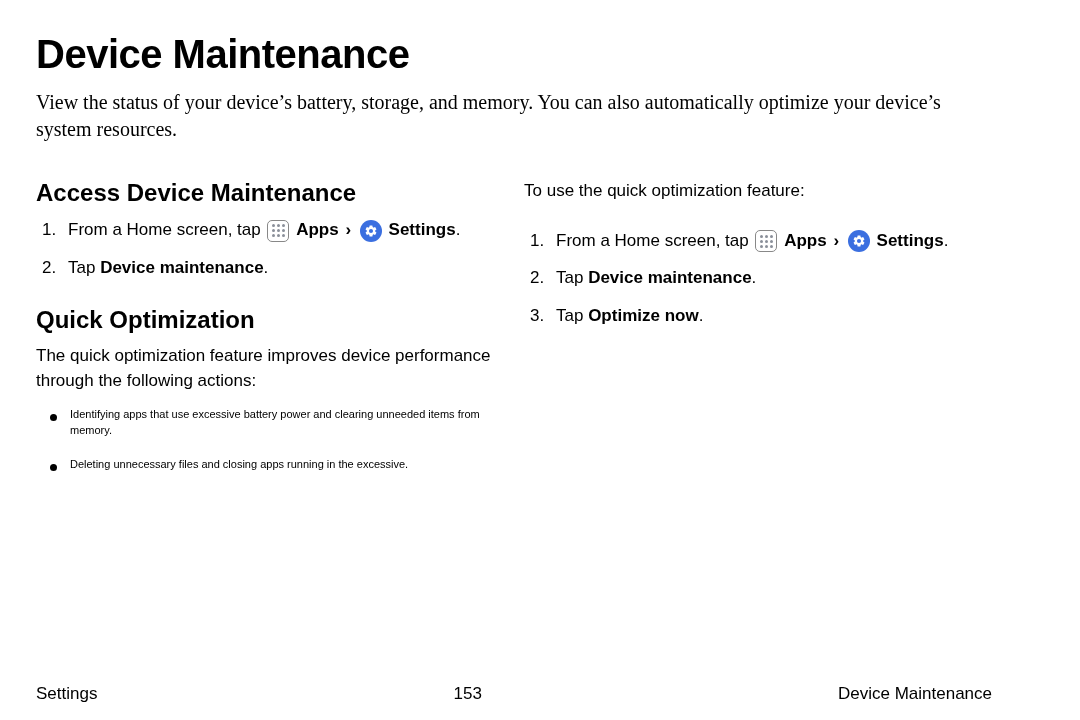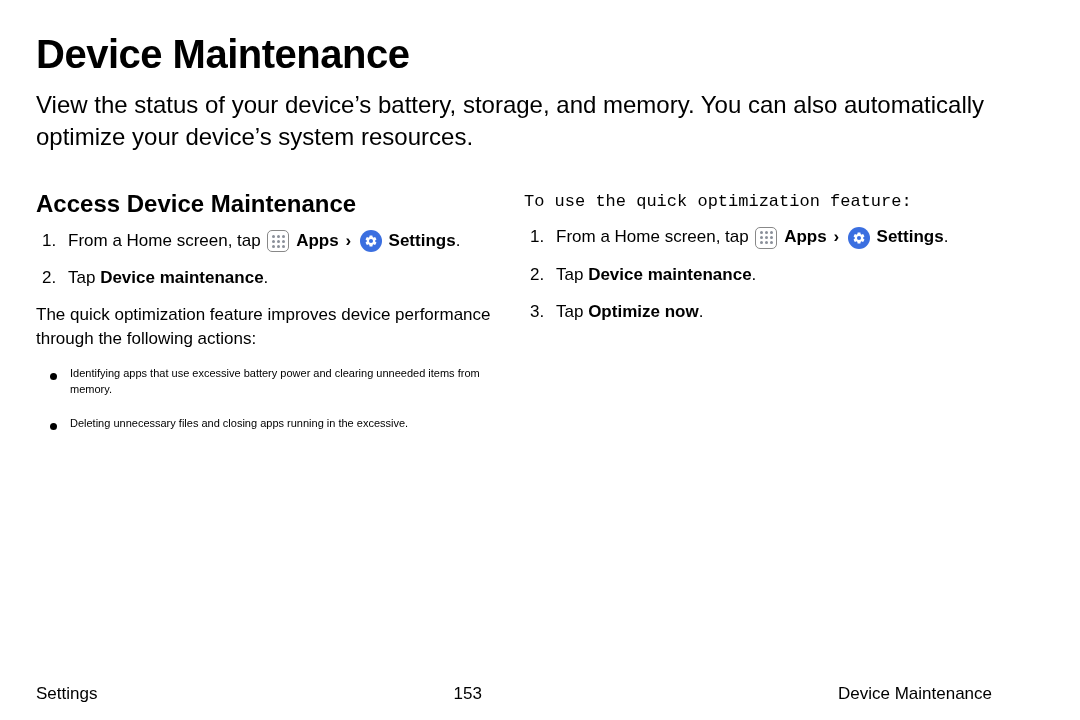--- a/index.html
+++ b/index.html
@@ -10,24 +10,25 @@
     padding: 32px 36px 16px 36px;
     position: relative;
   }
   .title {
     font-size: 40px;
     font-weight: 800;
     letter-spacing: -0.5px;
     margin-bottom: 12px;
   }
   .intro {
-    font-size: 24px;
+    font-size: 20px;
     line-height: 1.35;
     margin-bottom: 36px;
     max-width: 1000px;
+    font-family: Liberation Serif, serif;
   }
   .columns {
     display: flex;
     gap: 20px;
   }
   .col {
     flex: 1 1 0;
     min-width: 0;
   }
   .h2 {
@@ -169,33 +170,34 @@
                 </svg>
             </span>
           </span>
           <span class="bold">Settings</span><span>.</span>
         </li>
         <li>
           <span>Tap </span><span class="bold">Device maintenance</span><span>.</span>
         </li>
       </ol>
 
+      <h2 class="h2 quick">Quick Optimization</h2>
 
       <p class="bodytext">The quick optimization feature improves device performance through the following actions:</p>
 
       <ul class="ul">
         <li>Identifying apps that use excessive battery power and clearing unneeded items from memory.</li>
         <li>Deleting unnecessary files and closing apps running in the excessive.</li>
       </ul>
 
     </div>
 
     <div class="col">
 
-      <p class="bodytext" style="margin-bottom:10px;font-family:Liberation Mono, monospace;">To use the quick optimization feature:</p>
+      <p class="bodytext" style="margin-bottom:24px;">To use the quick optimization feature:</p>
 
       <ol class="ol">
         <li>
           <span>From a Home screen, tap </span>
           <span class="icon-box">
             <span class="apps-icon">
                 <span class="apps-grid">
                   <span></span>
                   <span></span>
                   <span></span>

